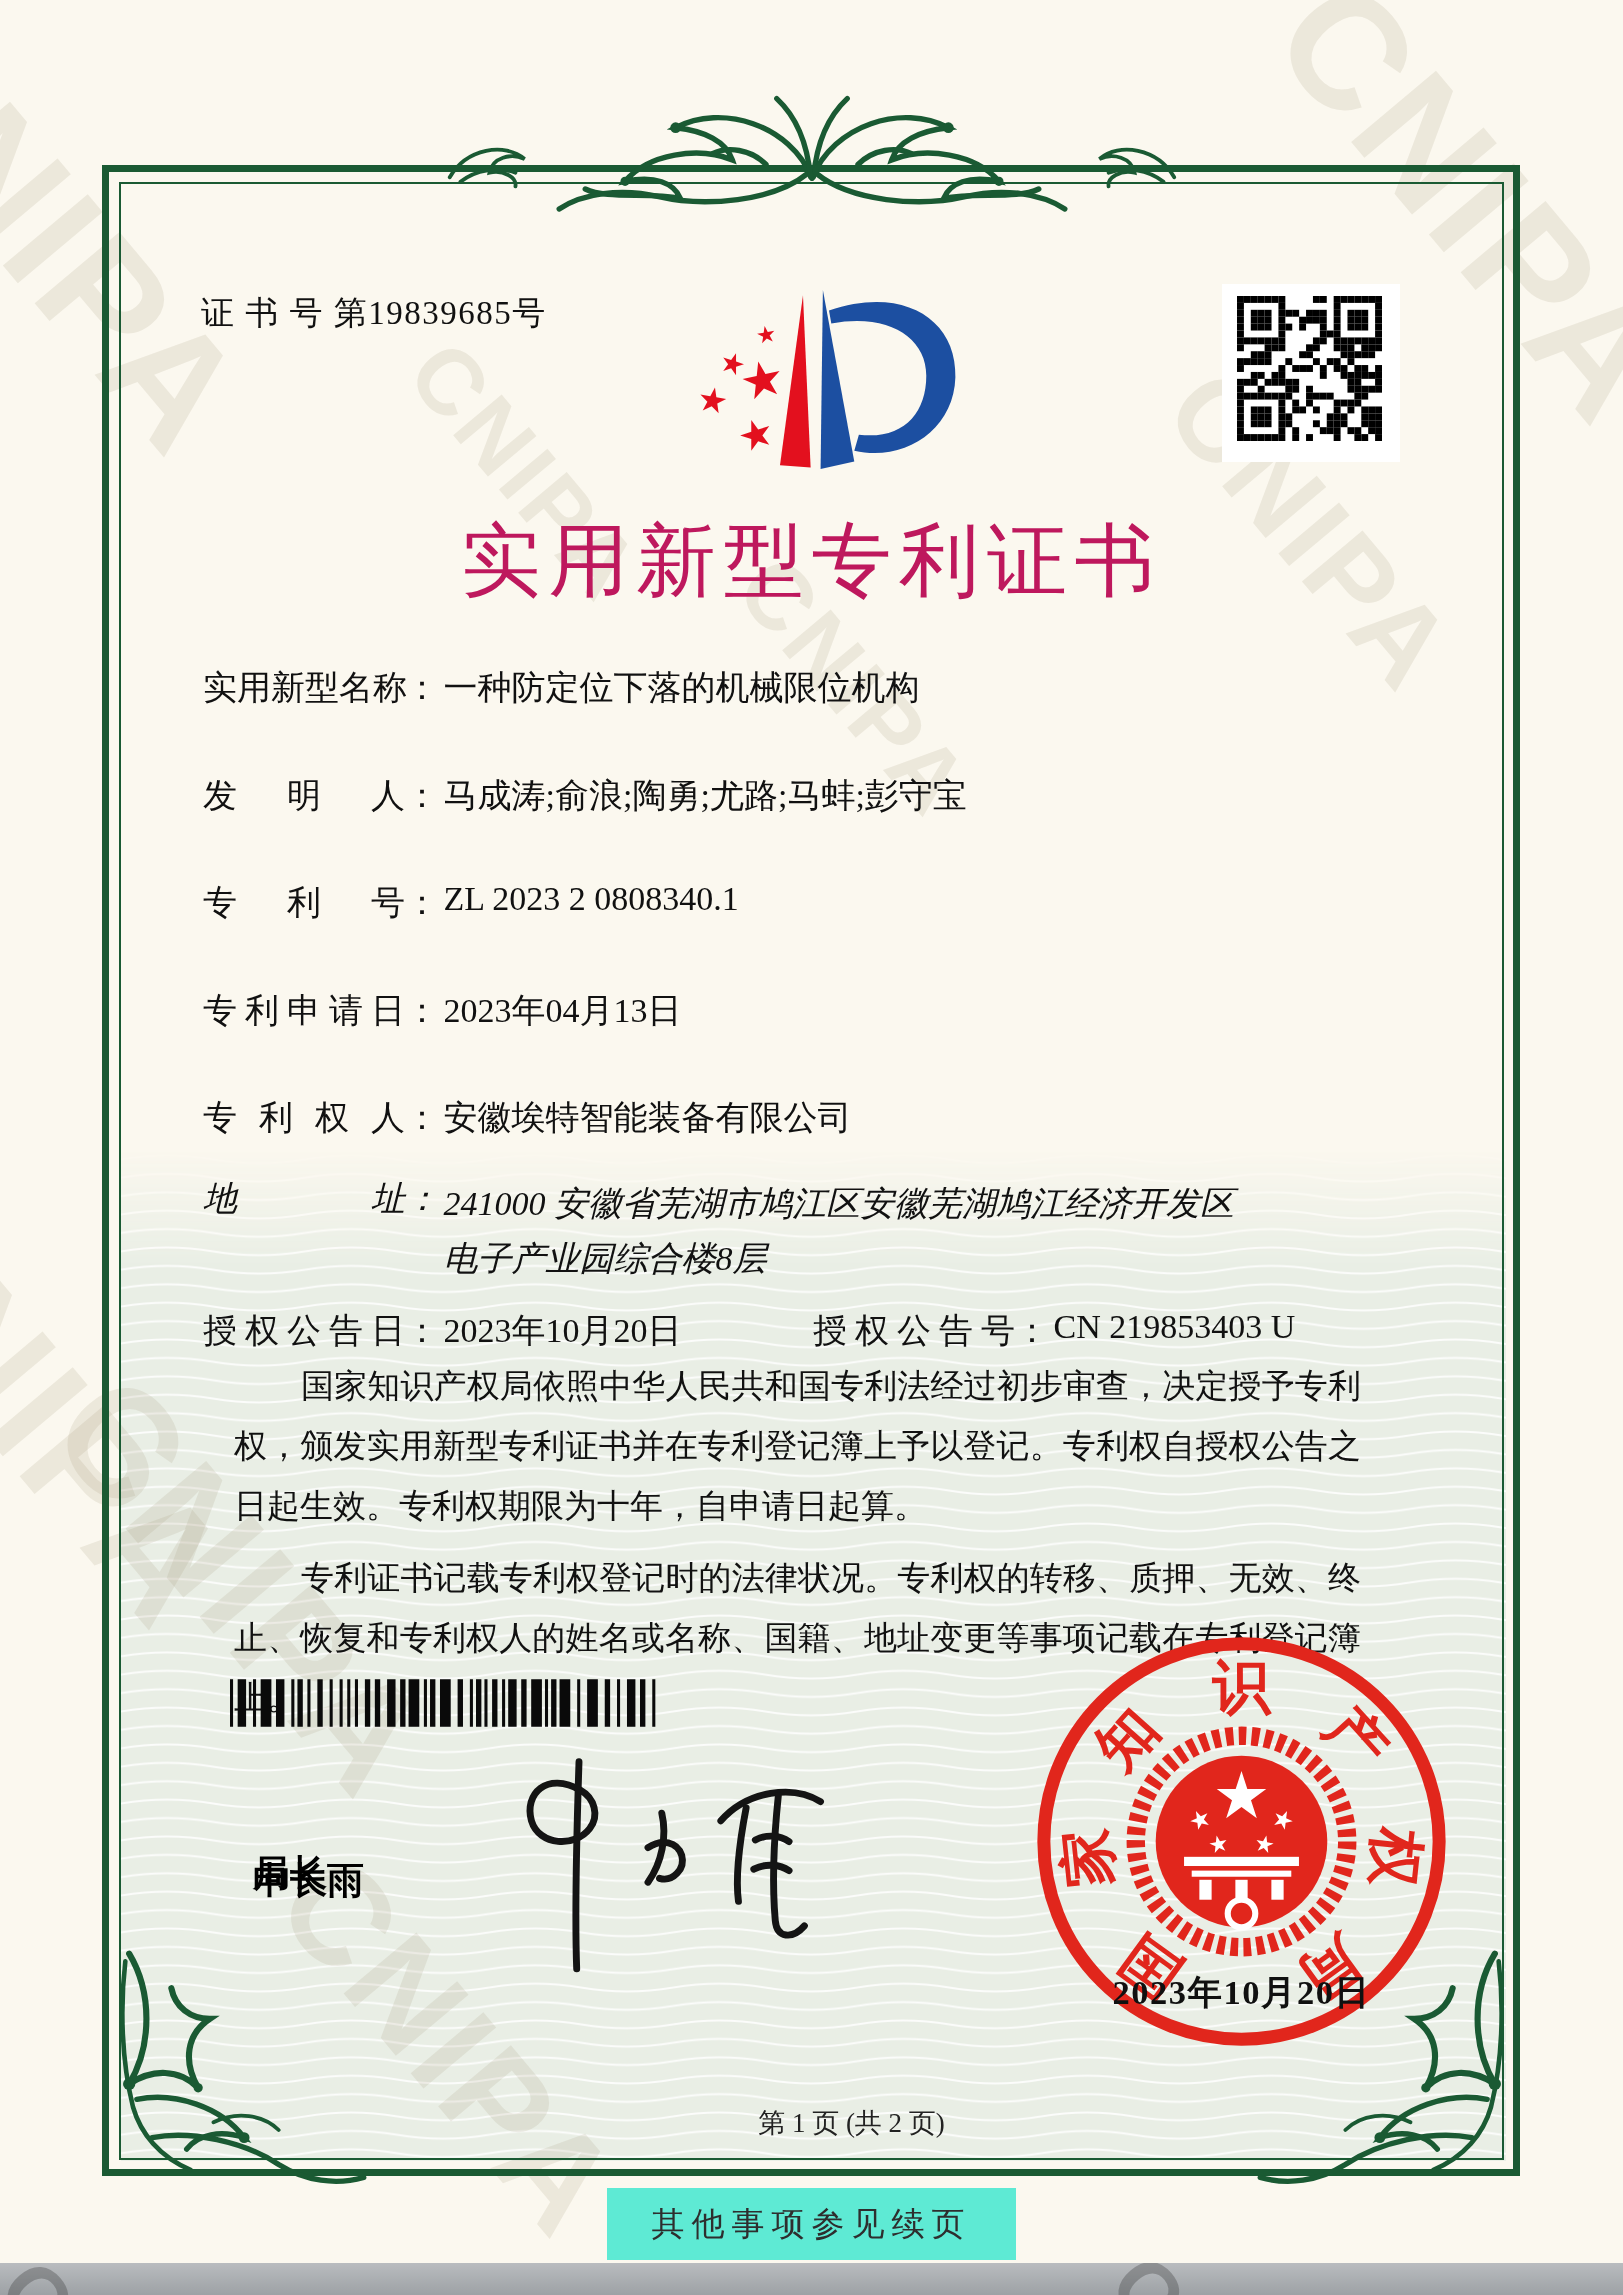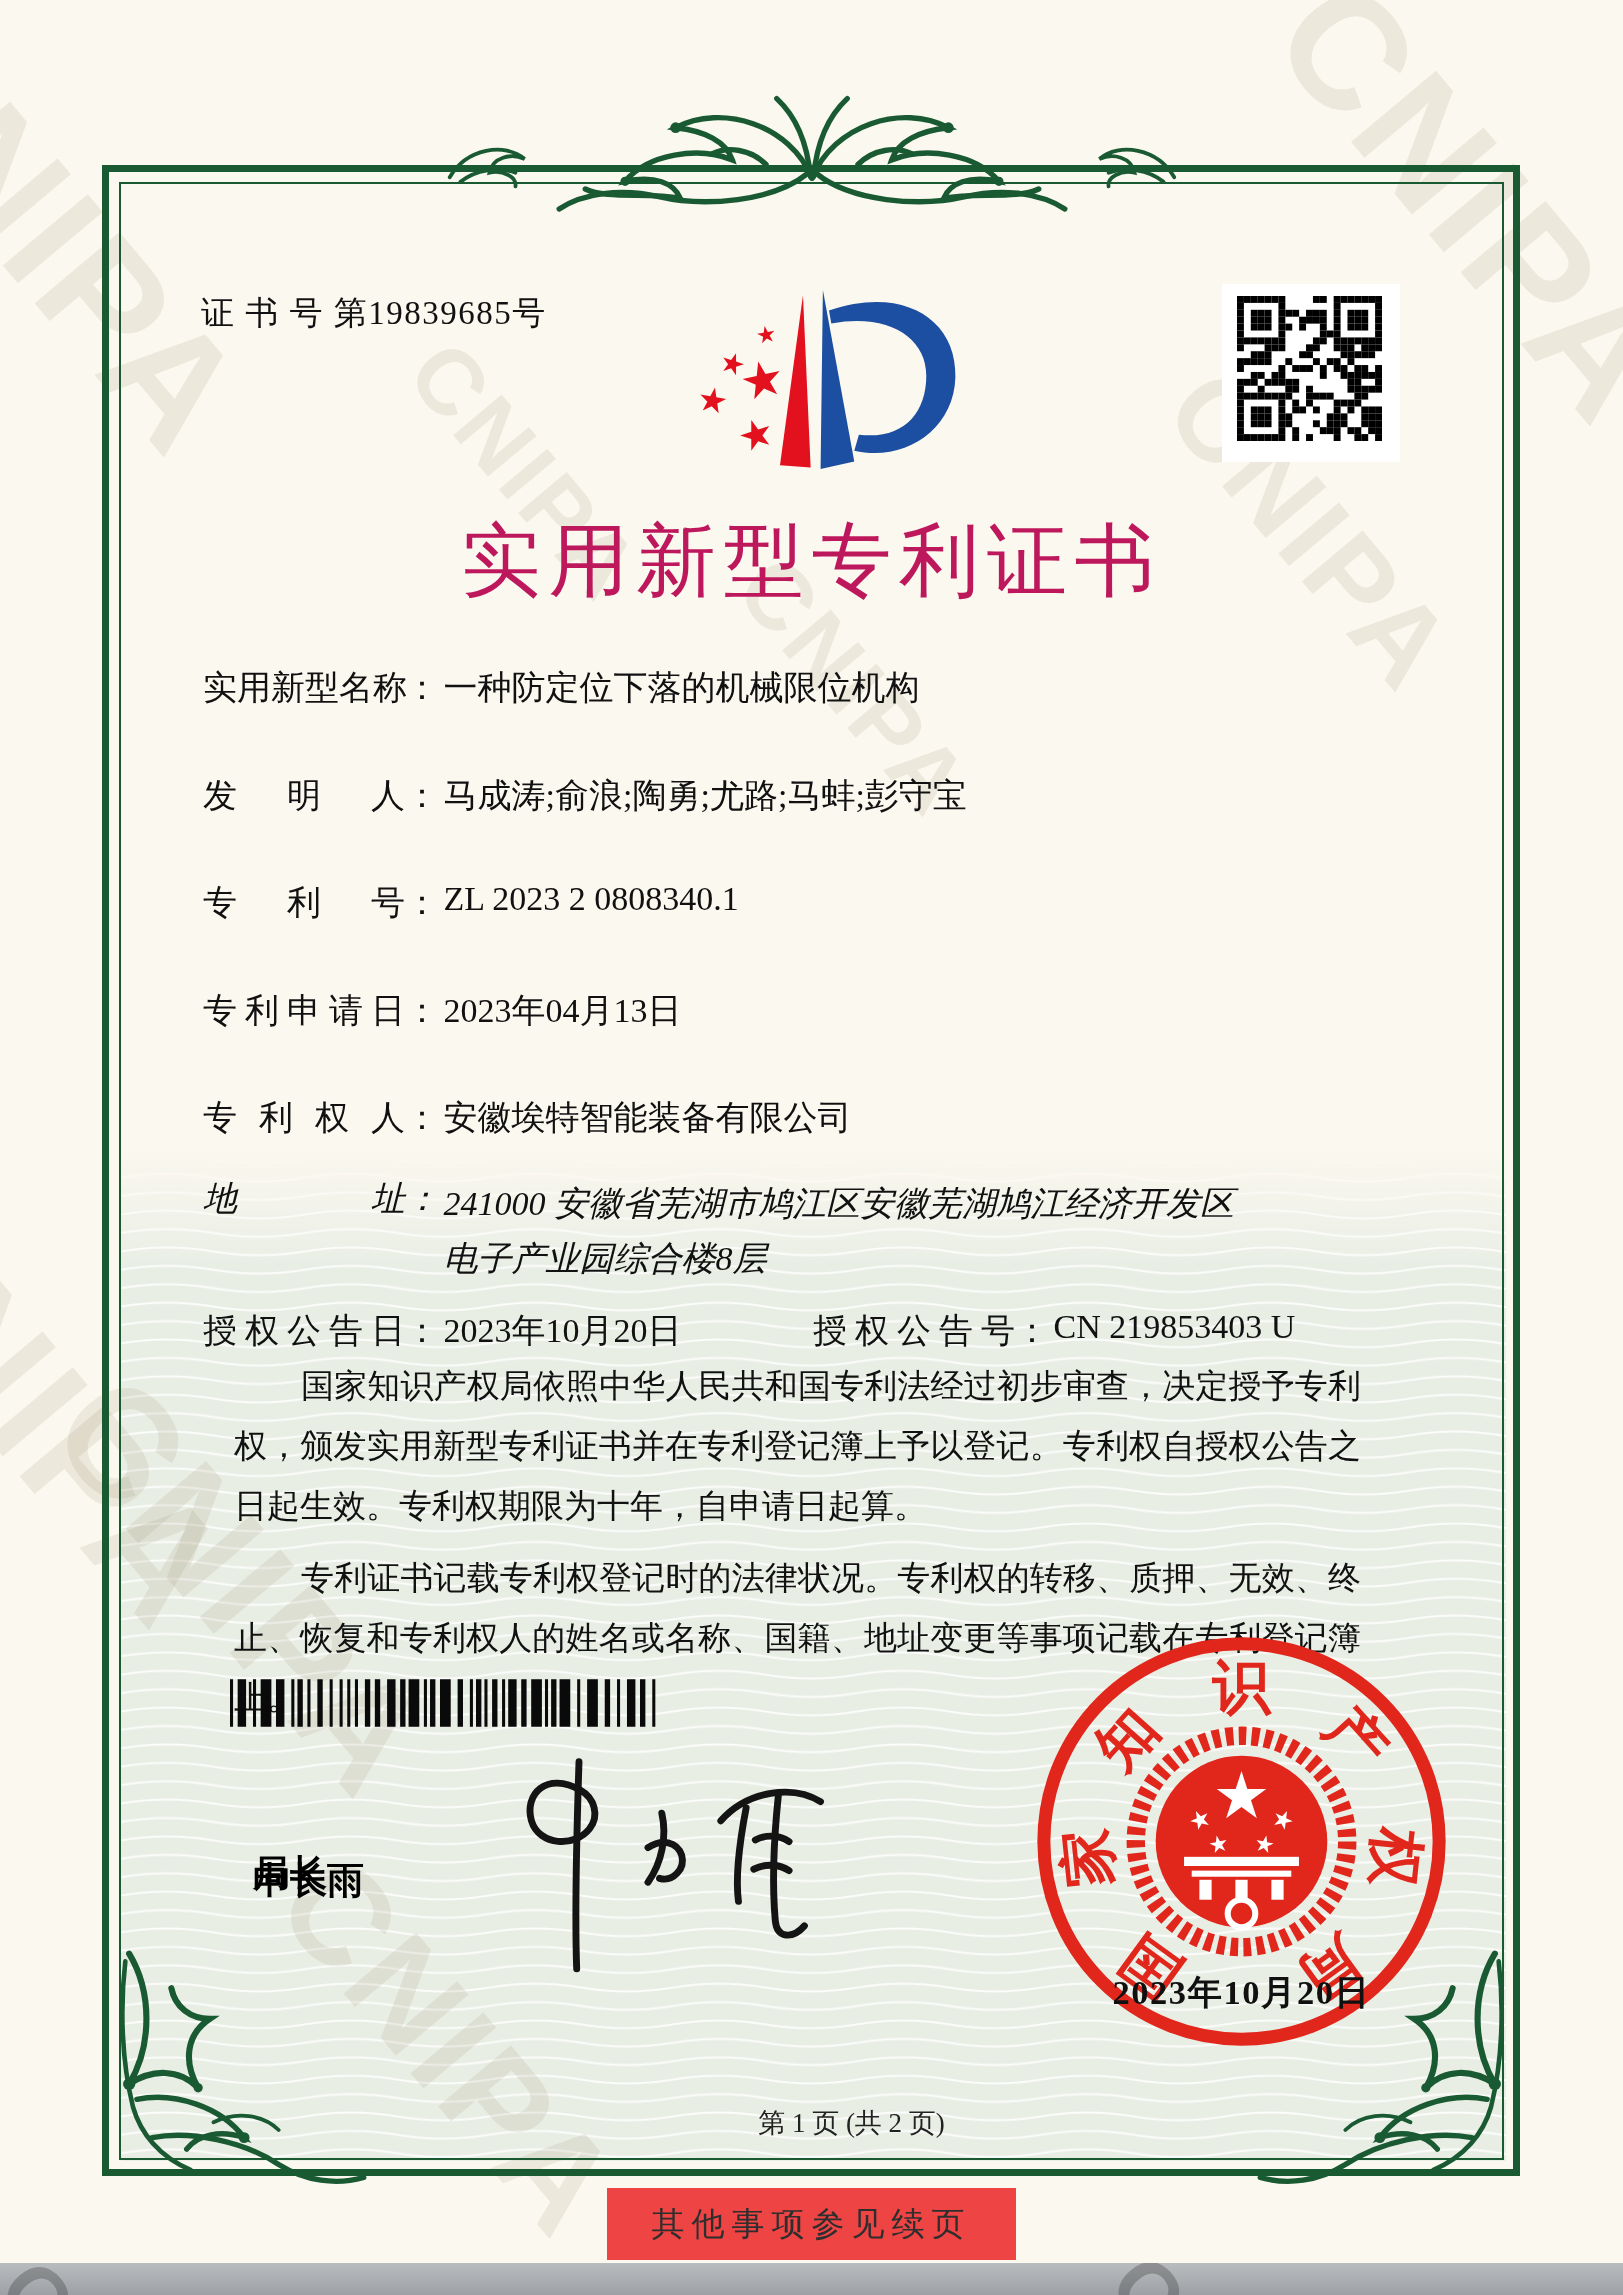--- a/index.html
+++ b/index.html
@@ -65,21 +65,21 @@
   
   #seal{position:absolute;left:1027px;top:1627px;z-index:5;}
   #seal .ring{fill:none;stroke:var(--seal_red);stroke-width:17px;}
   #seal .wreath{fill:none;stroke:var(--seal_red);stroke-width:24px;}
   #seal text.agency{font-size:76px;font-weight:bold;fill:var(--seal_red);}
   #seal .emblem-bit{fill:#fff;}
   #seal .seal-date{font-size:45px;fill:#101010;font-weight:bold;letter-spacing:2px;}
 
   
   .pageno{position:absolute;left:0;top:2105px;width:1623px;text-align:center;font-size:27px;color:#222;z-index:4;padding-left:40px;}
-  .noteband{position:absolute;left:607px;top:2188px;width:409px;height:72px;background:#ef4444;z-index:4;
+  .noteband{position:absolute;left:607px;top:2188px;width:409px;height:72px;background:#5eead4;z-index:4;
             display:flex;align-items:center;justify-content:center;}
   .noteband span{font-size:33px;letter-spacing:7px;color:#2e2e2e;}
   .graybar{position:absolute;left:0;top:2263px;width:1623px;height:32px;z-index:6;overflow:hidden;
            background:linear-gradient(#b9bcbf,#9da1a5);}
   .graybar .wm{color:rgba(45,45,45,0.30);}
 </style>
 </head>
 <body>
 
 <div id="page">

